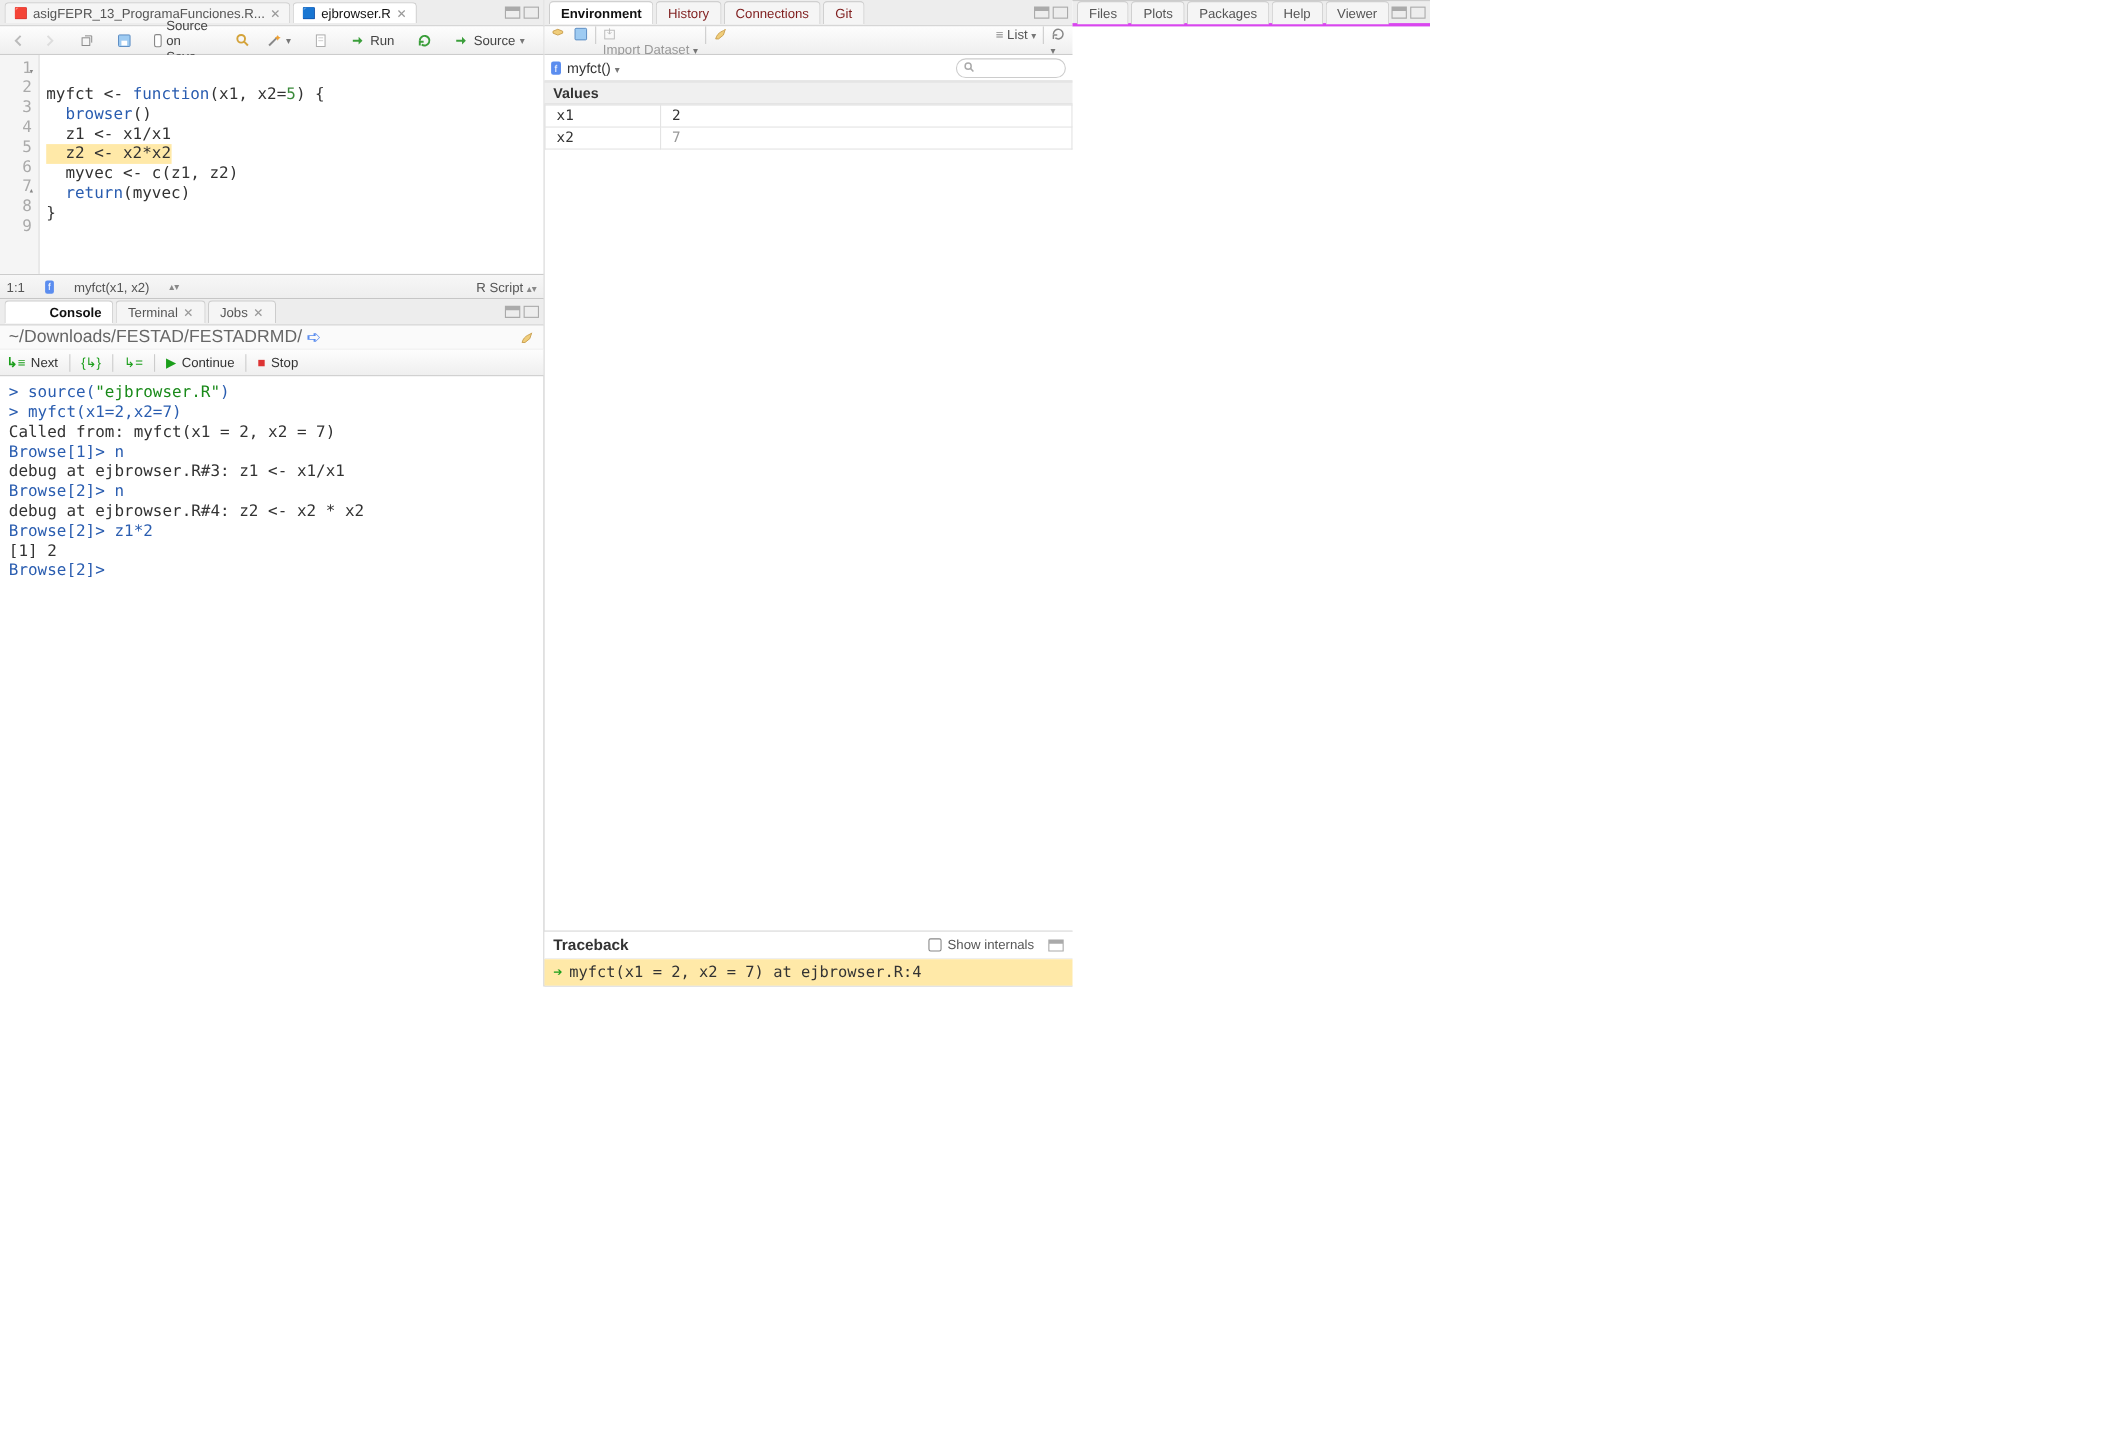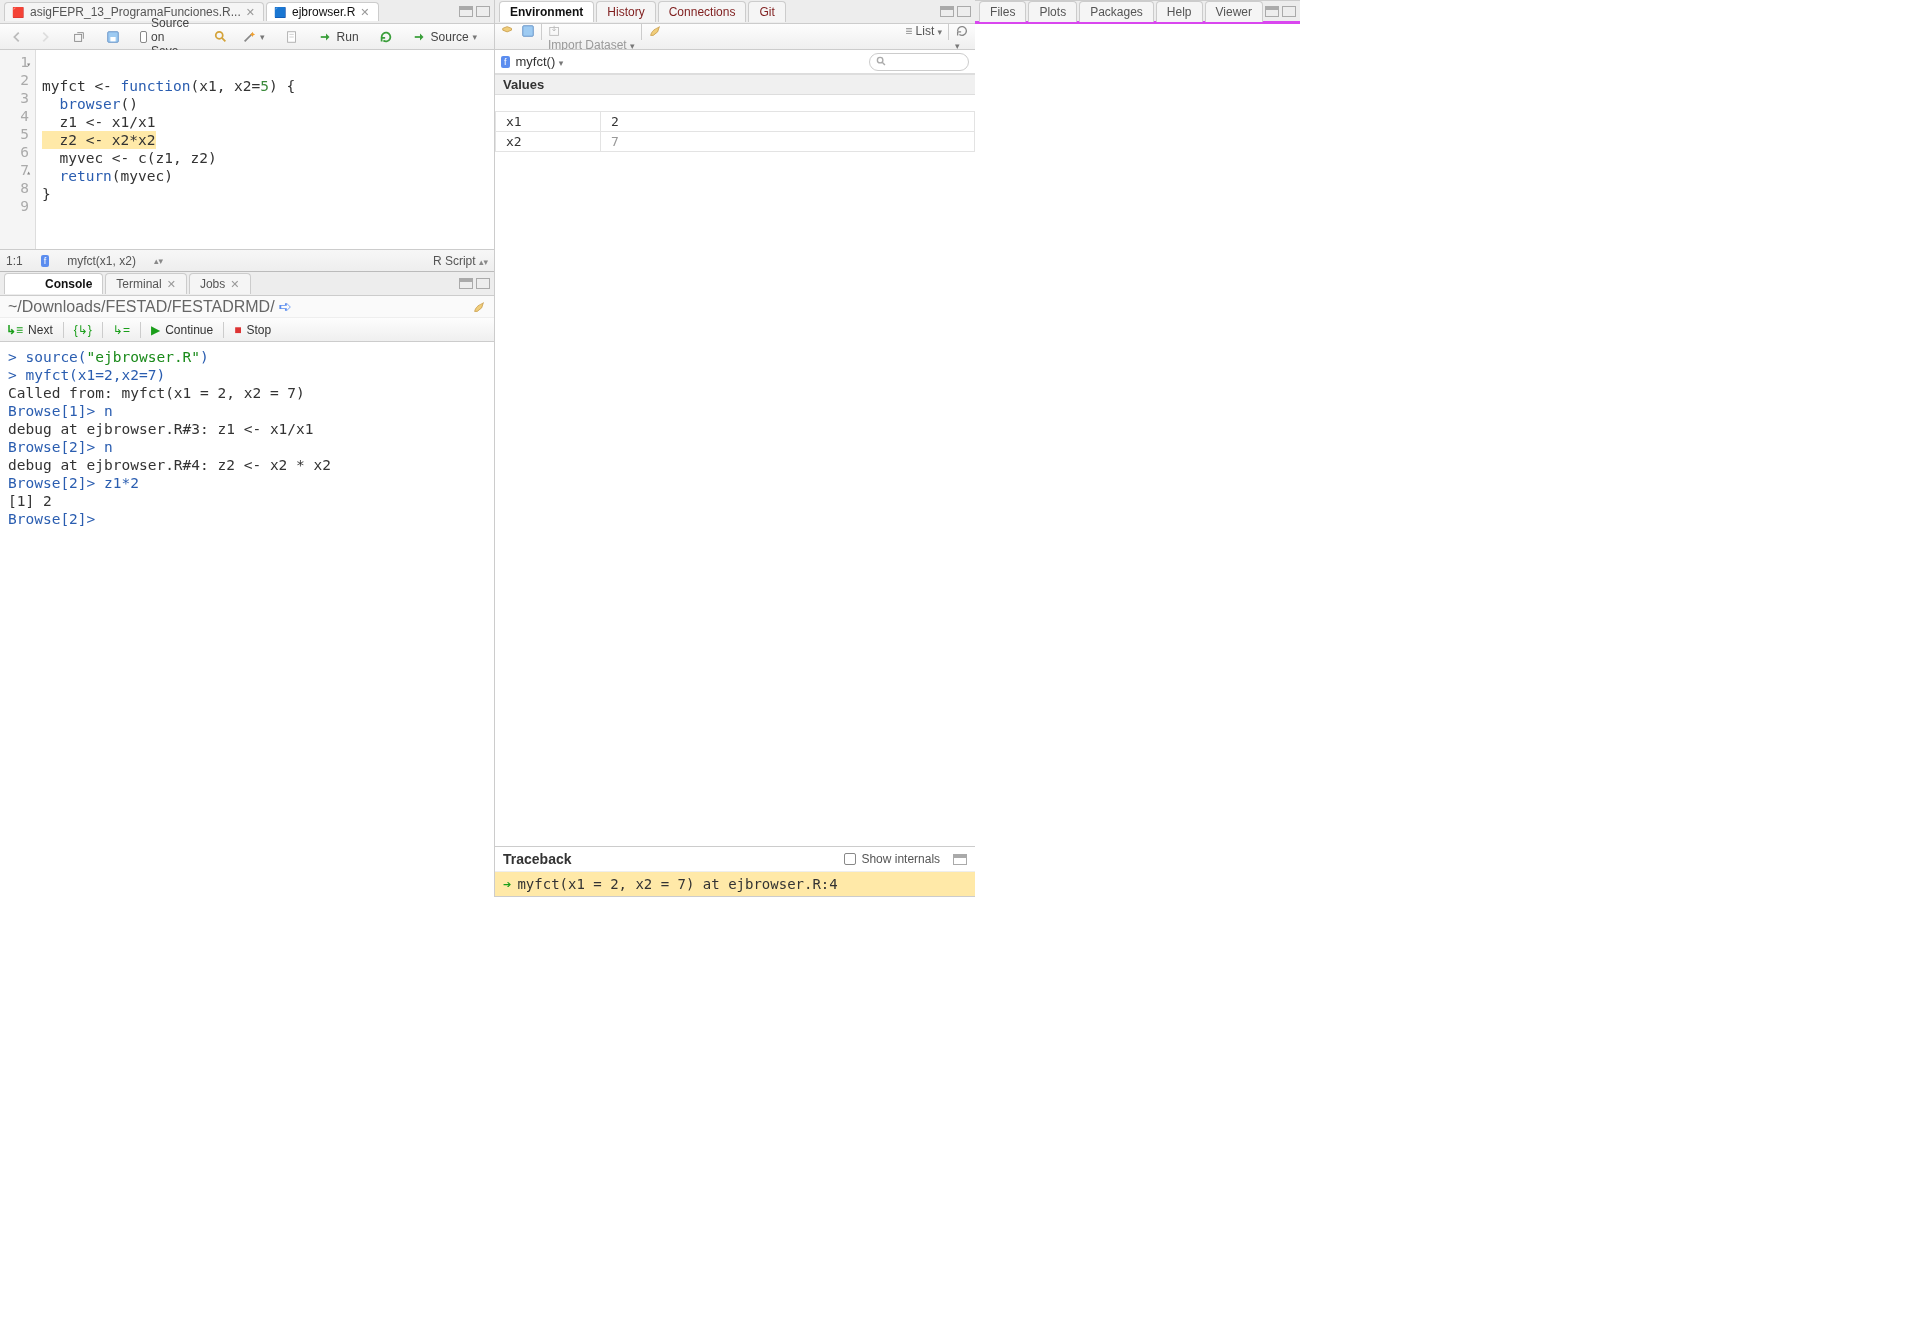--- a/index.html
+++ b/index.html
@@ -64,21 +64,21 @@
 
 
 .env-pane { flex:1; display:flex; flex-direction:column; border-bottom:1px solid #ccc; }
 .env-tabs { display:flex; height:24px; background:#ededed; border-bottom:1px solid #ccc; padding:0 4px; gap:2px; align-items:center;}
 .etab { padding:3px 10px; border:1px solid #ccc; border-bottom:none; background:#f5f5f5; font-size:12px; color:#7f1d1d; border-radius:4px 4px 0 0; cursor:pointer;}
 .etab.active { background:#fff; color:#111; font-weight:600;}
 .env-toolbar { height:26px; background:linear-gradient(#fdfdfd,#efefef); border-bottom:1px solid #ccc; display:flex; align-items:flex-start; padding:0 6px; gap:6px; font-size:12px; color:#555;}
 .scope-row { height:24px; display:flex; align-items:center; padding:0 6px; gap:6px; border-bottom:1px solid #ddd; background:#fff;}
 .search-box { margin-left:auto; border:1px solid #ccc; border-radius:10px; height:18px; width:100px; display:flex; align-items:center; padding:0 6px; color:#aaa; font-size:11px;}
 .section-hdr { background:#f0f0f0; border-top:1px solid #ddd; border-bottom:1px solid #ddd; padding:2px 8px; font-weight:600; font-size:13px; color:#333;}
-.env-table { width:100%; border-collapse:collapse;margin-top:16px; }
+.env-table { width:100%; border-collapse:collapse; }
 .env-table td { border:1px solid #e3e3e3; padding:2px 10px; font-family:"Lucida Console",Menlo,Consolas,monospace; font-size:13px; }
 .env-table td.name { width:105px; }
 .env-table td.muted { color:#999; }
 
 .traceback-pane { border-top:1px solid #ccc; }
 .tb-header { display:flex; align-items:center; padding:4px 8px; background:#fff; border-bottom:1px solid #eee; }
 .tb-header .title { font-weight:600; font-size:14px; }
 .tb-header .ri { margin-left:auto; display:flex; align-items:center; gap:5px; font-size:12px; color:#555;}
 .tb-row { background:#ffe9a8; display:flex; align-items:center; padding:4px 8px; font-family:"Lucida Console",Menlo,Consolas,monospace; font-size:14px; }
 .tb-row .arw { color:#1a9e1a; margin-right:6px; font-weight:bold;}

